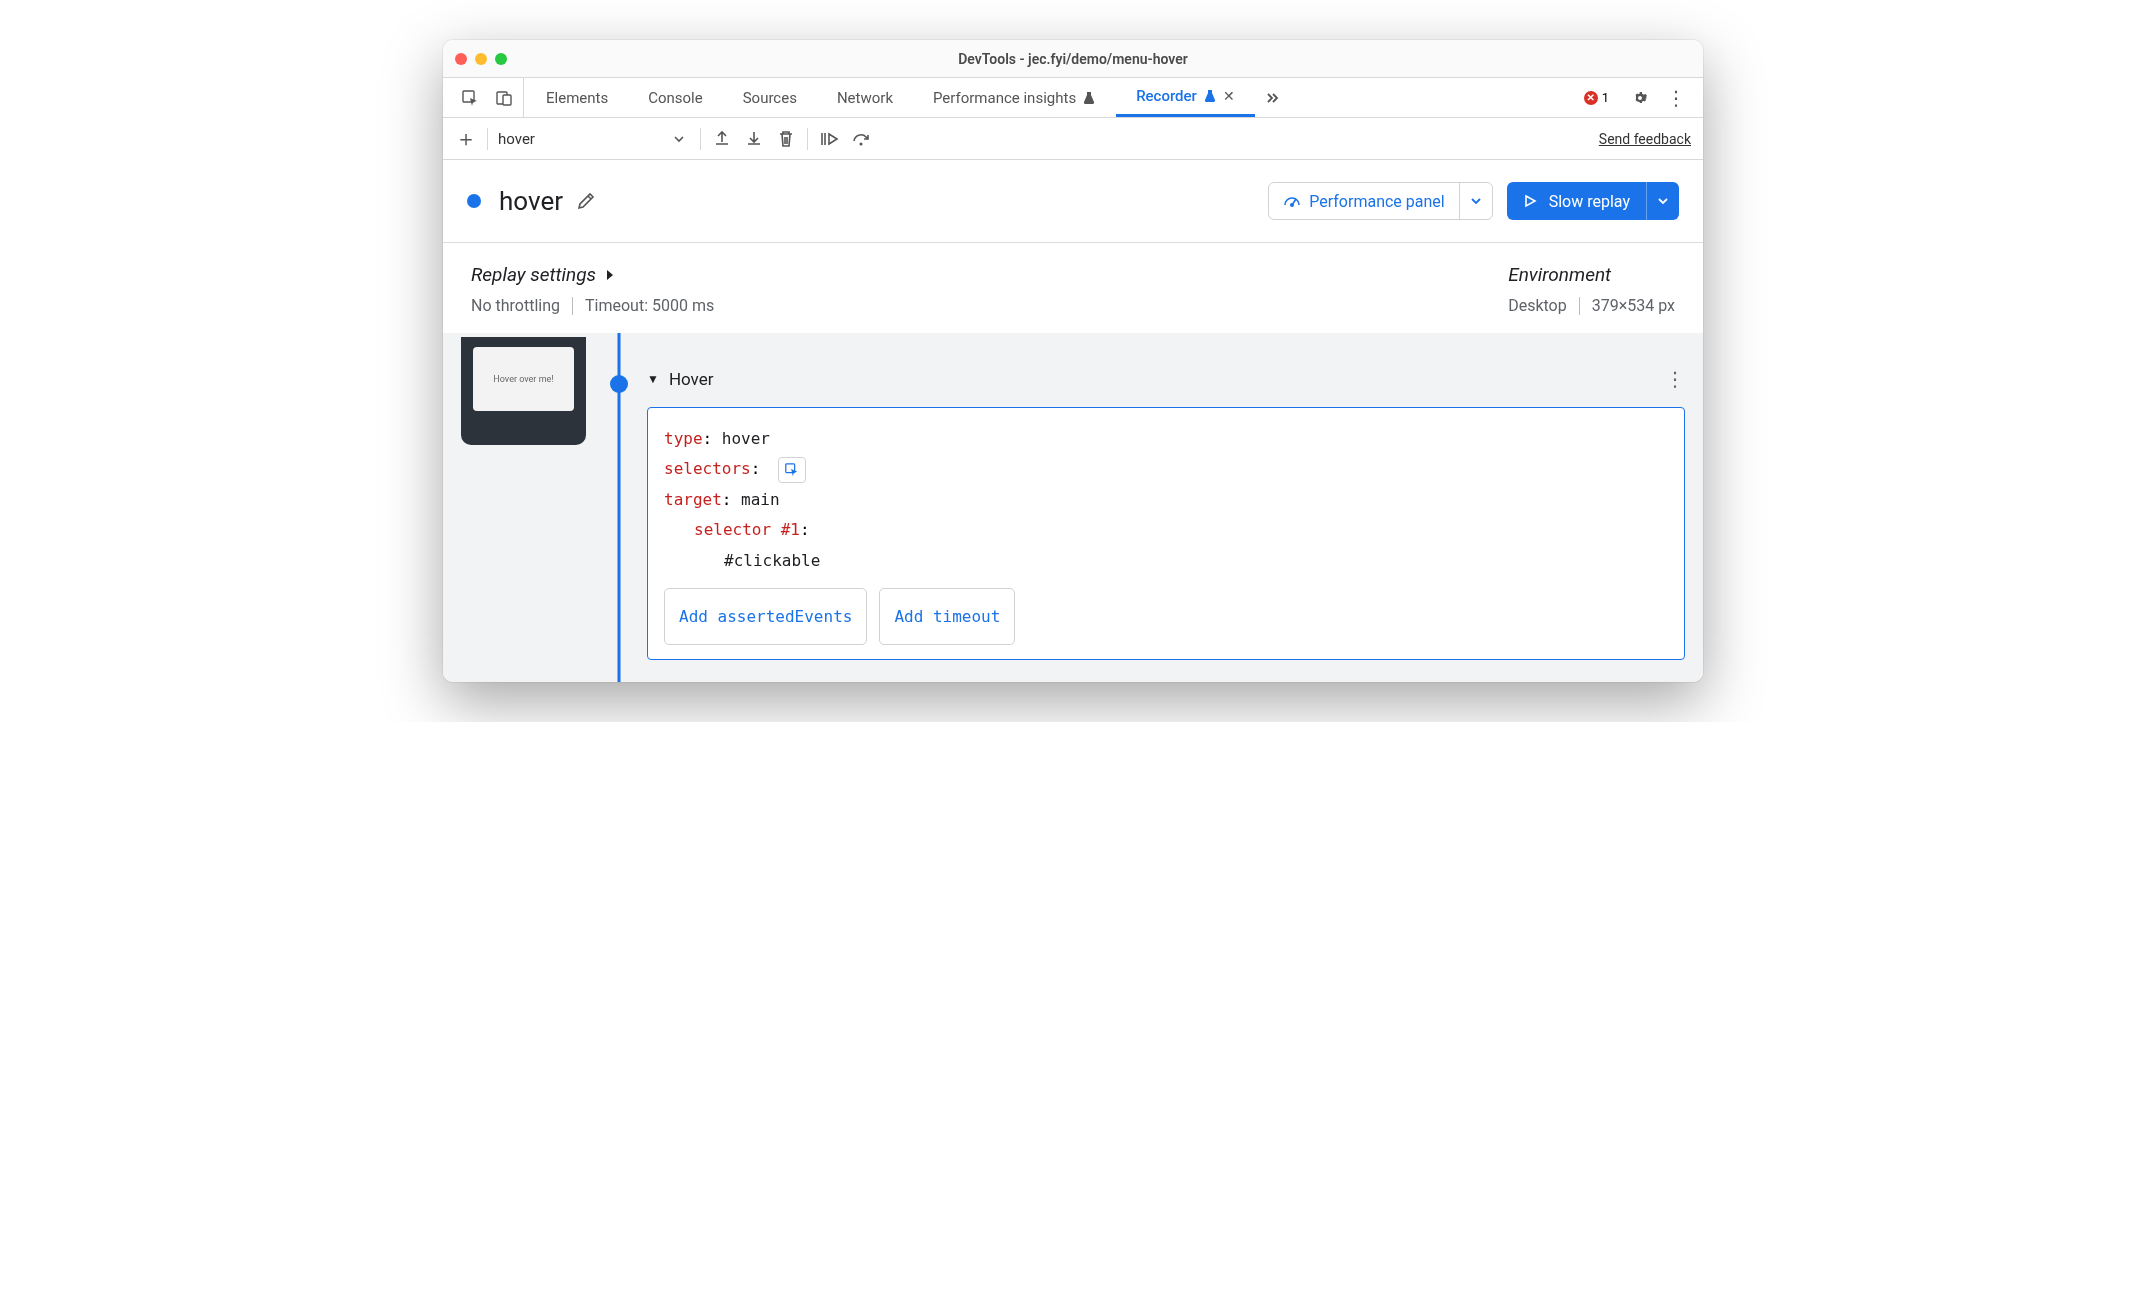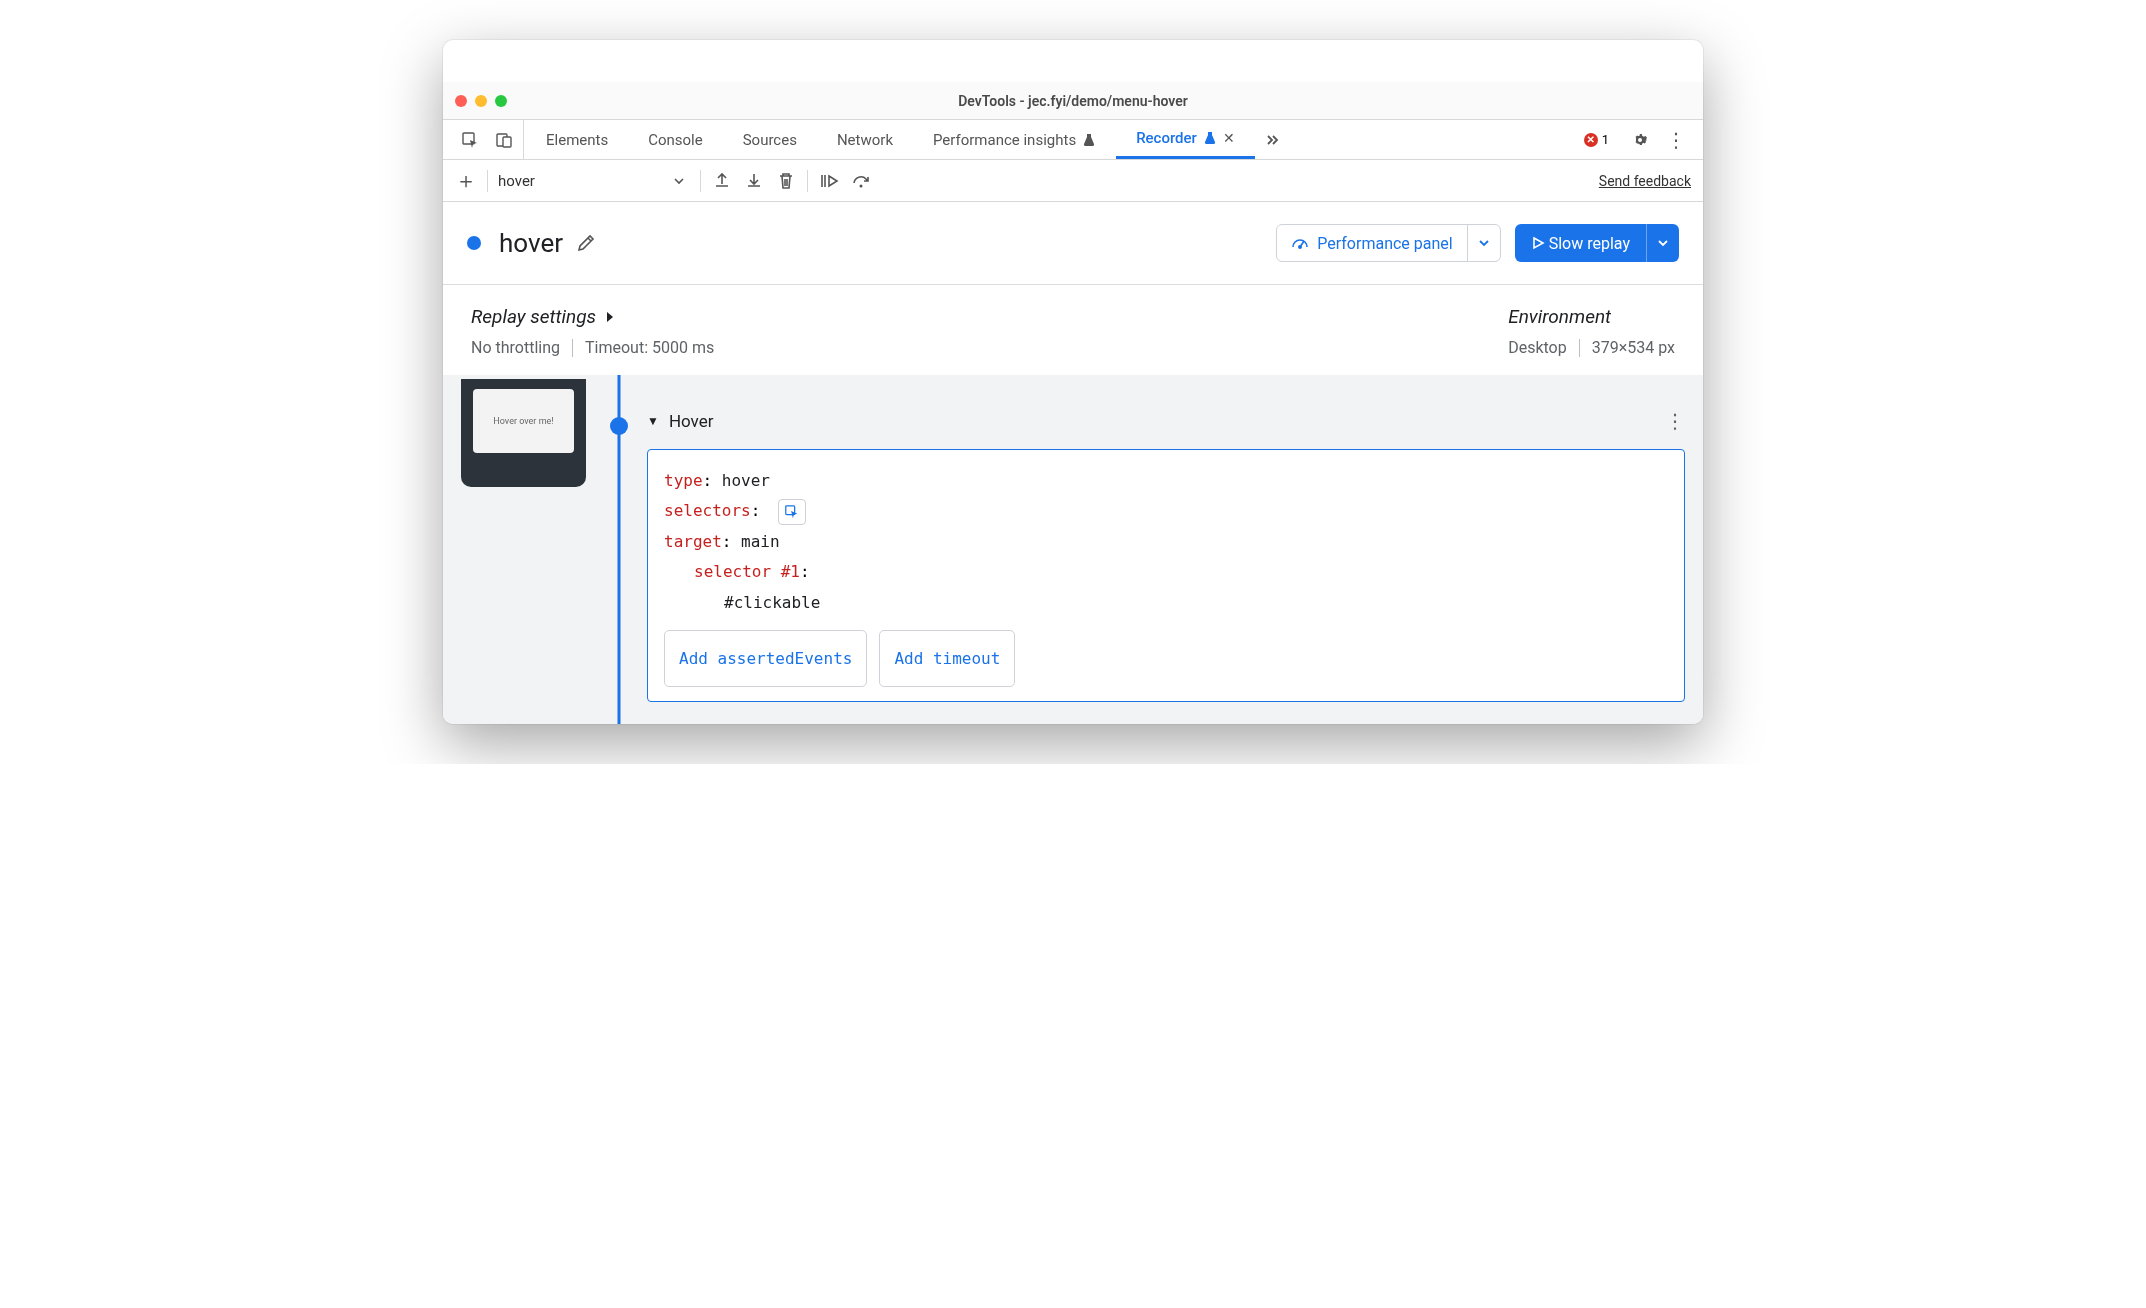--- a/index.html
+++ b/index.html
@@ -19,21 +19,20 @@
   overflow: hidden;
 }
 .titlebar {
   height: 38px;
   background: #fafafb;
   border-bottom: 1px solid #d8d8d8;
   display: flex;
   align-items: center;
   padding: 0 12px;
   position: relative;
-  margin-top: 42px;
 }
 .traffic { display: flex; gap: 8px; }
 .traffic span { width: 12px; height: 12px; border-radius: 50%; display: block; }
 .tl-red { background: #ff5f57; }
 .tl-yellow { background: #febc2e; }
 .tl-green { background: #28c840; }
 .titlebar-title {
   position: absolute; left: 0; right: 0; text-align: center;
   font-size: 14px; font-weight: 600; color: #4a4a4a;
 }
@@ -78,21 +77,21 @@
 .btn-outline {
   display:flex; align-items:center; border:1px solid #cfd2d6; border-radius:6px;
   background:#fff; height:38px; overflow:hidden;
 }
 .btn-outline .main { padding: 0 14px; color:#1a73e8; font-size:16px; display:flex; align-items:center; gap:8px; cursor:pointer; }
 .btn-outline .caret { border-left:1px solid #cfd2d6; padding: 0 10px; height:100%; display:flex; align-items:center; color:#1a73e8; cursor:pointer; }
 .btn-primary {
   display:flex; align-items:center; border-radius:6px; background:#1a73e8;
   height:38px; overflow:hidden; color:#fff;
 }
-.btn-primary .main { padding: 0 16px; font-size:16px; display:flex; align-items:center; gap:4px; cursor:pointer; }
+.btn-primary .main { padding: 0 16px; font-size:16px; display:flex; align-items:center; gap:12px; cursor:pointer; }
 .btn-primary .caret { border-left:1px solid rgba(255,255,255,0.35); padding: 0 10px; height:100%; display:flex; align-items:center; cursor:pointer; }
 .settings-row {
   padding: 20px 28px 18px 28px; display:flex; justify-content:space-between;
 }
 .settings-col h3 { font-size: 19px; font-weight: 400; color:#202124; display:flex; align-items:center; gap:8px; margin-bottom:10px;font-style:italic; }
 .settings-sub { display:flex; align-items:center; gap:12px; color:#5f6368; font-size:16px; }
 .settings-sub .vdiv { width:1px; height:18px; background:#bdbdbd; }
 .settings-col.right { text-align: left; }
 .timeline {
   background:#f1f3f4; padding: 0 18px 22px 18px; min-height: 340px;

